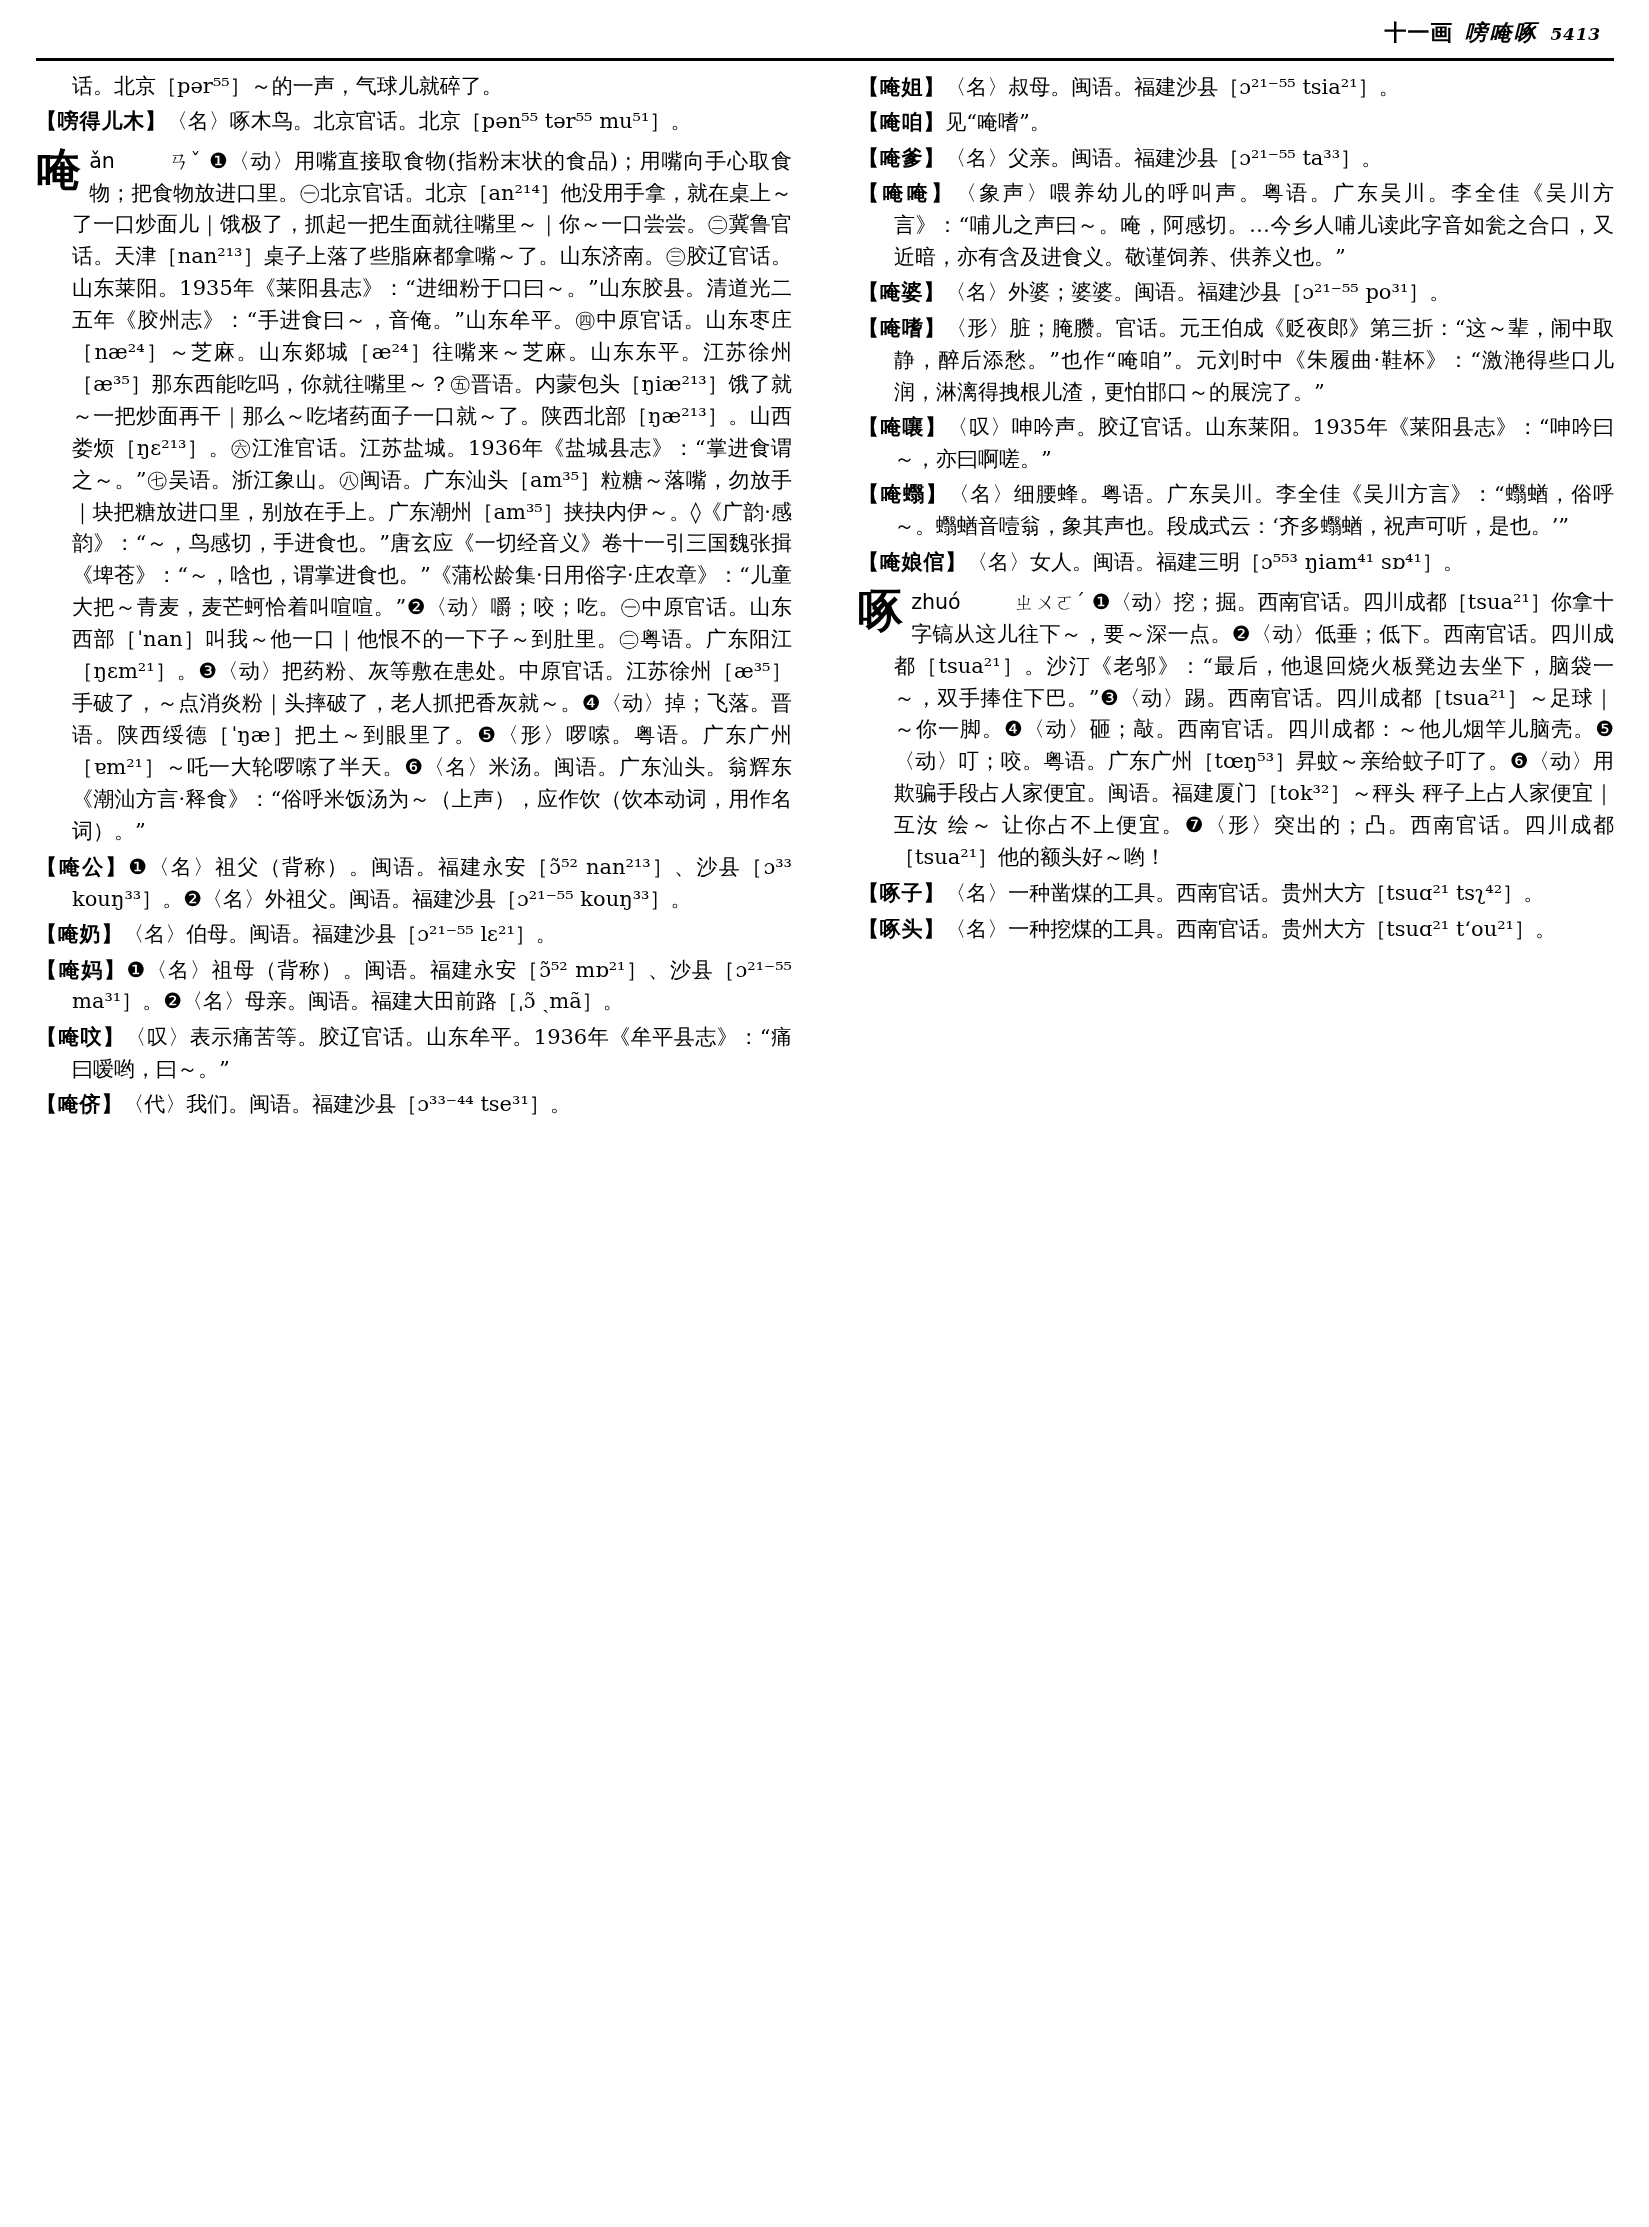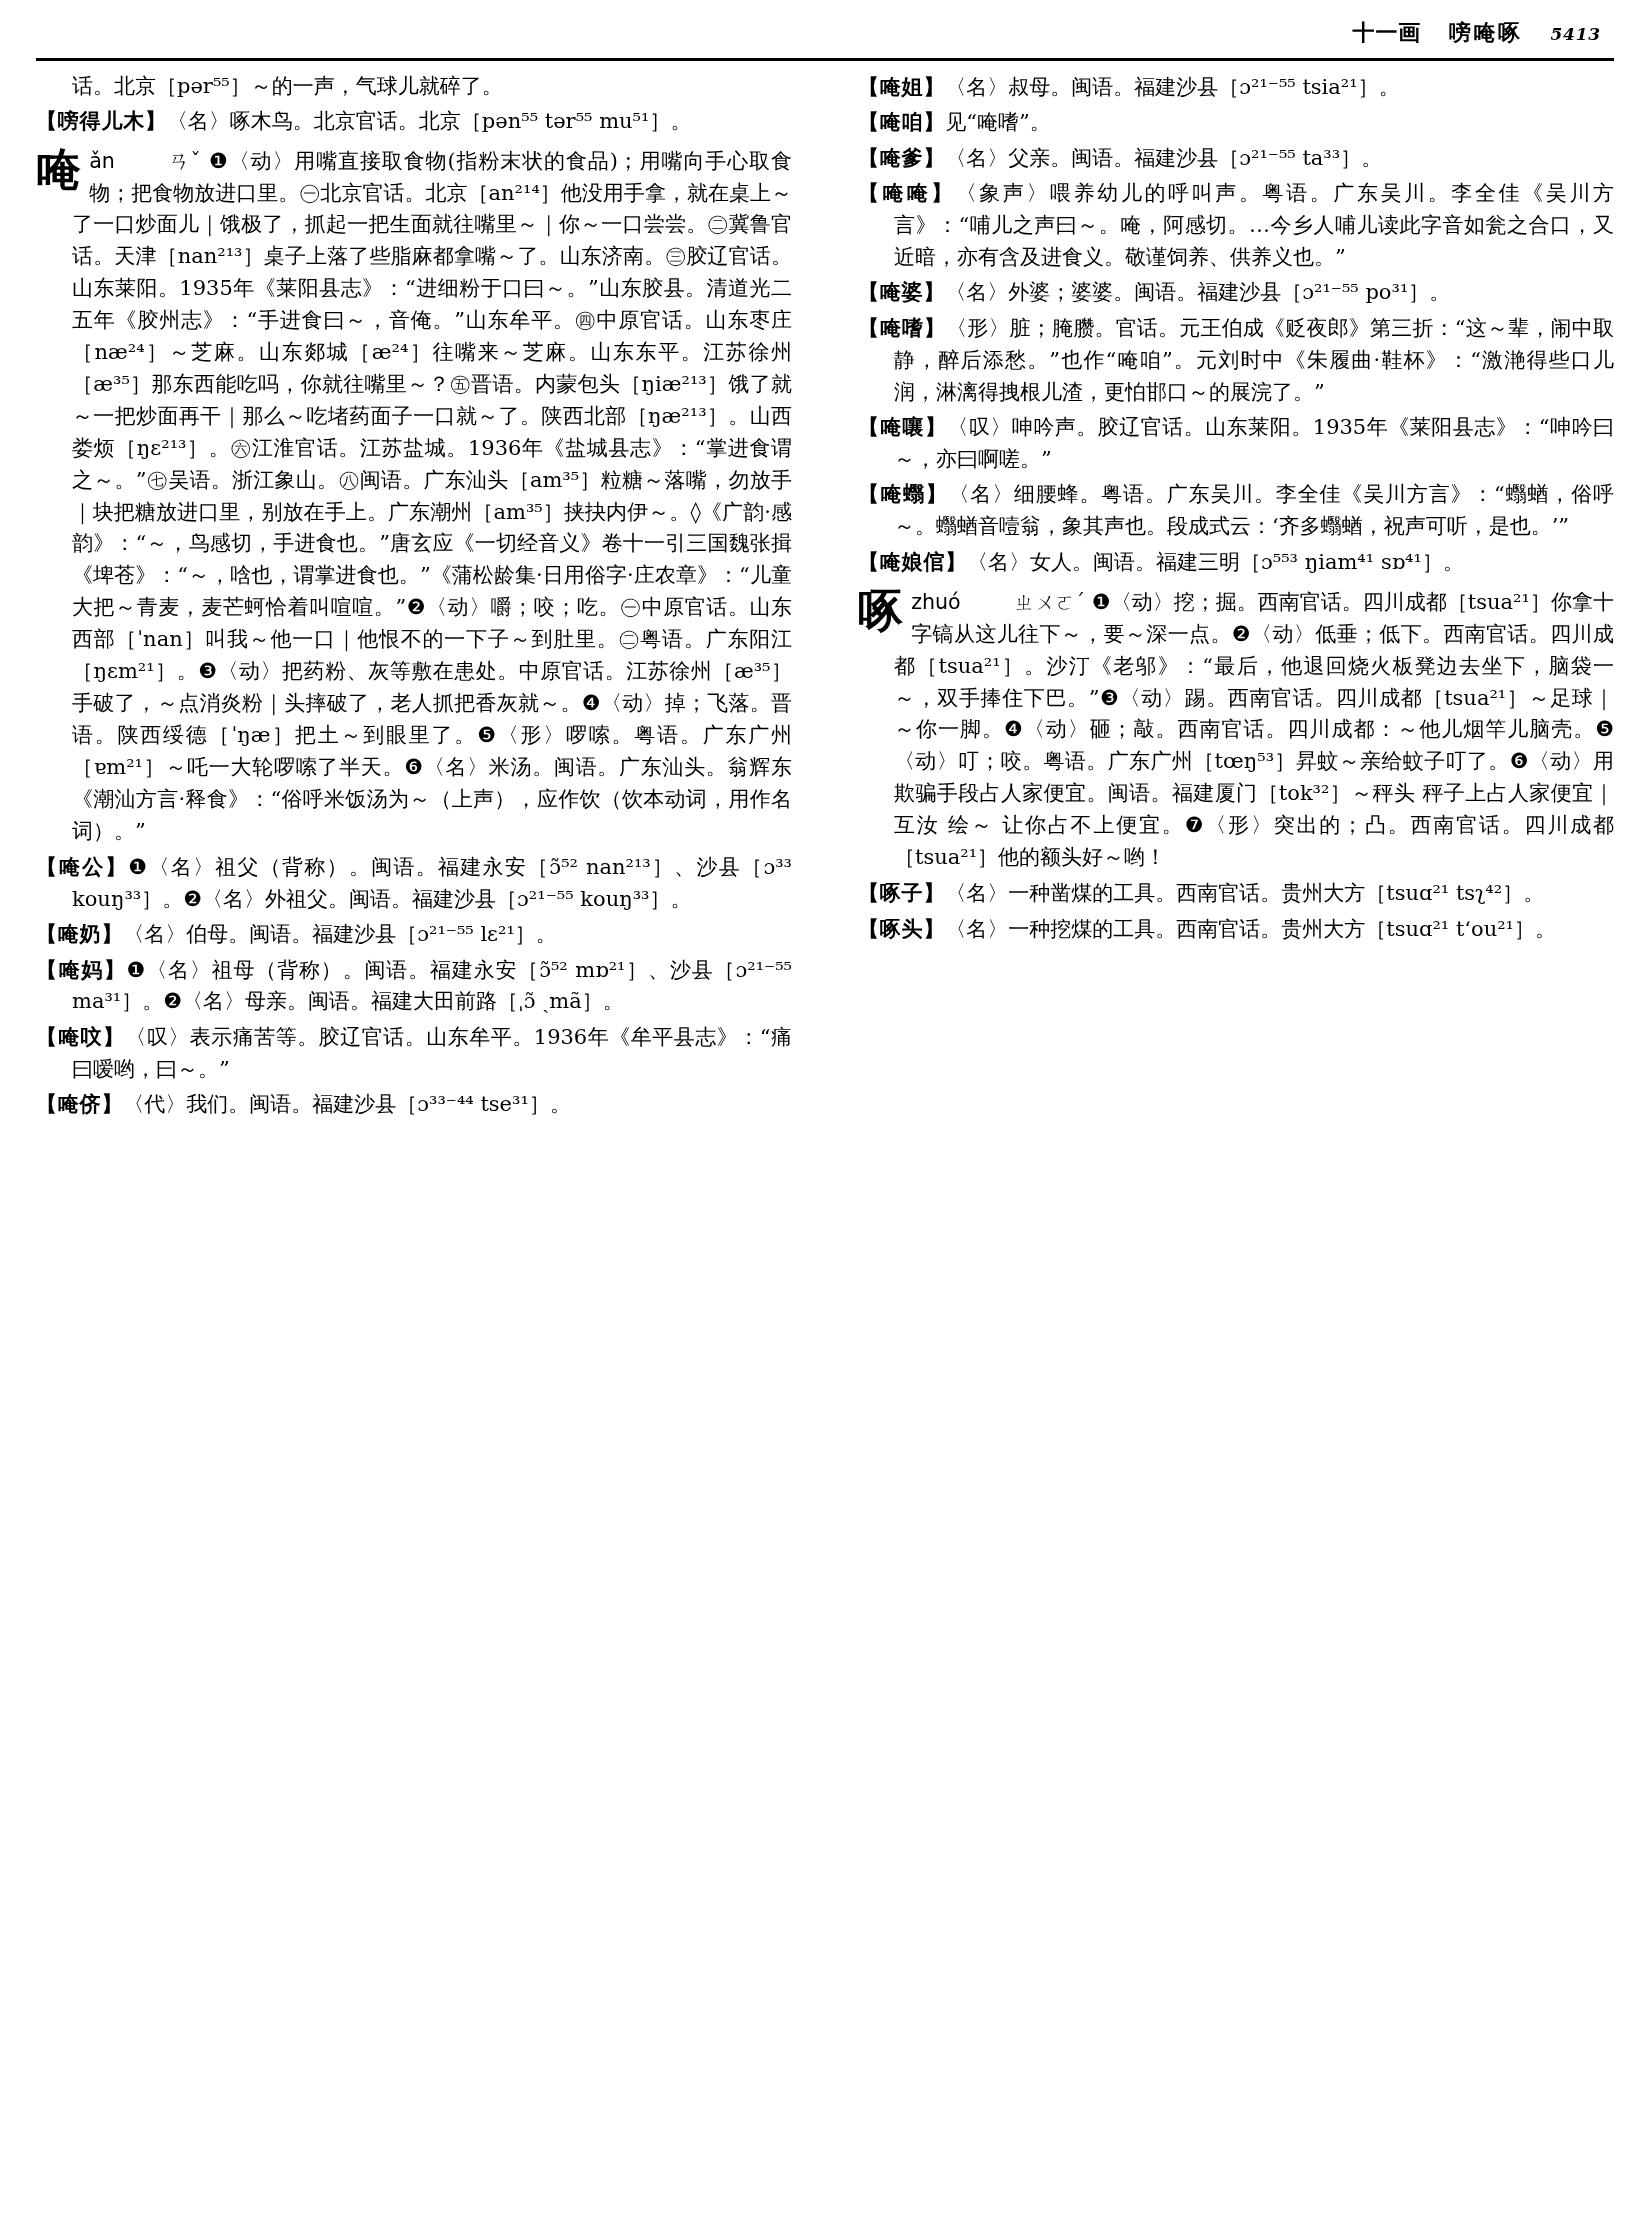--- a/index.html
+++ b/index.html
@@ -22,27 +22,27 @@
     padding: 0;
     box-sizing: border-box;
   }
   
   .header {
     position: absolute;
     top: 18px;
     right: 49px;
     display: flex;
     align-items: baseline;
-    gap: 28px;
+    gap: 12px;
     font-size: 22px;
     font-weight: bold;
     letter-spacing: 0.8px;
   }
   .header .hdr-stroke { font-size: 22px; }
-  .header .hdr-chars { font-size: 22px; letter-spacing: 2.5px; }
+  .header .hdr-chars { font-size: 22px; letter-spacing: 2.5px; font-style: italic; }
   .header .hdr-page {
     font-family: "DejaVu Serif", "Liberation Serif", serif;
     font-style: italic;
     font-size: 17px;
     font-weight: bold;
   }
   .rule {
     position: absolute;
     top: 58px;
     left: 36px;

